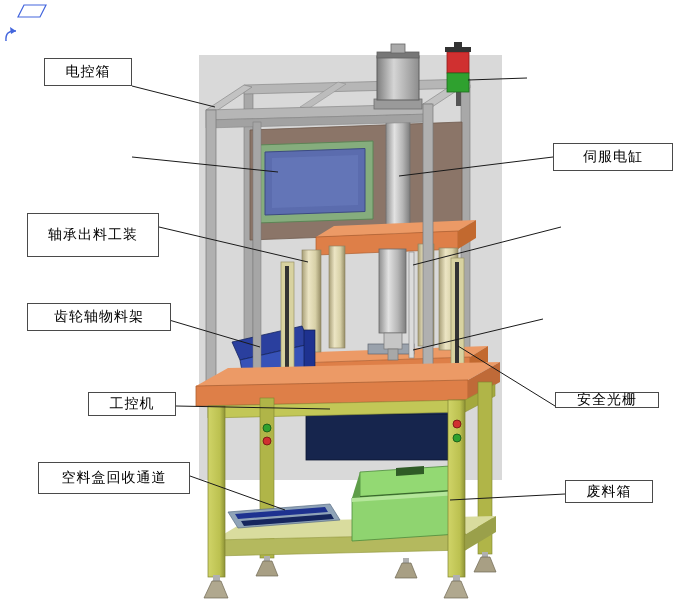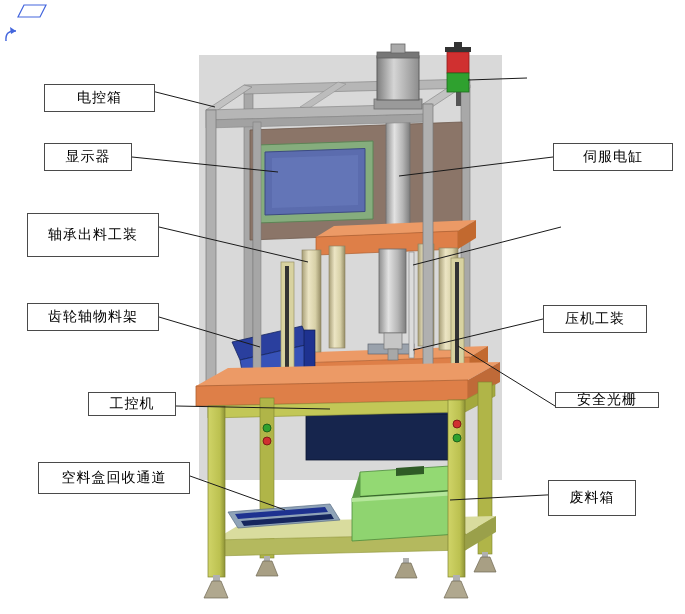--- a/index.html
+++ b/index.html
@@ -225,25 +225,23 @@
       <line x1="190" y1="476" x2="285" y2="510"></line>
       <line x1="527" y1="78" x2="468" y2="80"></line>
       <line x1="553" y1="157" x2="399" y2="176"></line>
       <line x1="561" y1="227" x2="413" y2="265"></line>
       <line x1="543" y1="319" x2="413" y2="350"></line>
       <line x1="555" y1="406" x2="458" y2="346"></line>
       <line x1="565" y1="494" x2="450" y2="500"></line>
     </g>
   </svg>
 
-  <div class="label" style="left:44px;top:84px;width:111px;height:28px">电控箱</div>
-  <div class="label" style="left:44px;top:143px;width:88px;height:28px">显示器</div>
+  <div class="label" style="left:44px;top:58px;width:88px;height:28px">电控箱</div>
   <div class="label" style="left:27px;top:213px;width:132px;height:44px">轴承出料工装</div>
-  <div class="label" style="left:27px;top:303px;width:132px;height:28px">齿轮轴物料架</div>
+  <div class="label" style="left:27px;top:303px;width:144px;height:28px">齿轮轴物料架</div>
   <div class="label" style="left:88px;top:392px;width:88px;height:24px">工控机</div>
   <div class="label" style="left:38px;top:462px;width:152px;height:32px">空料盒回收通道</div>
 
   <div class="label" style="left:553px;top:143px;width:120px;height:28px">伺服电缸</div>
-  <div class="label" style="left:543px;top:305px;width:104px;height:28px">压机工装</div>
   <div class="label" style="left:555px;top:392px;width:104px;height:16px">安全光栅</div>
-  <div class="label" style="left:548px;top:480px;width:88px;height:36px">废料箱</div>
+  <div class="label" style="left:565px;top:480px;width:88px;height:23px">废料箱</div>
 
 </div>
 
 </body></html>

